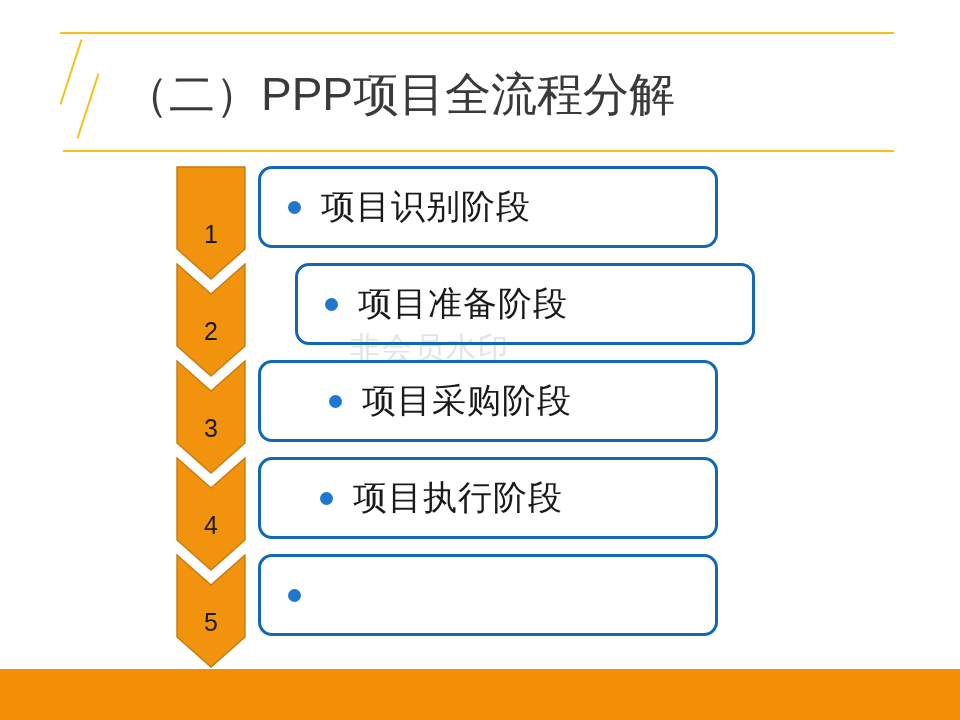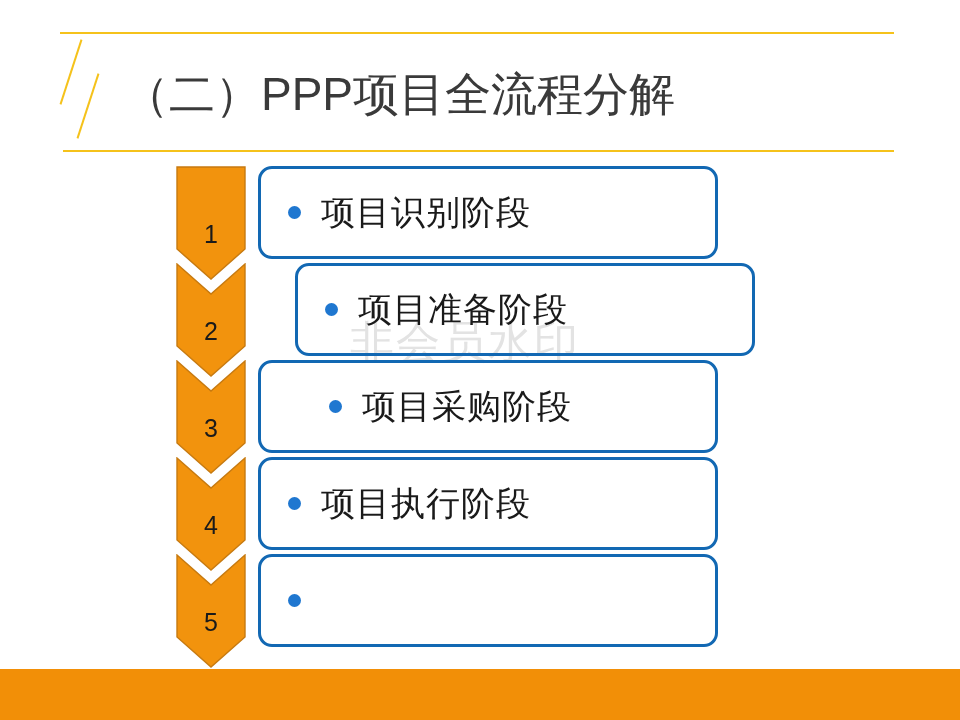--- a/index.html
+++ b/index.html
@@ -52,22 +52,22 @@
     letter-spacing: 0px;
     white-space: nowrap;
     font-weight: 400;
     margin-left: 11px;
   }
 
   
   .watermark {
     position: absolute;
     left: 350px;
-    top: 313px;
-    font-size: 44px;
+    top: 328px;
+    font-size: 30px;
     color: #E3E3E3;
     letter-spacing: 2px;
     white-space: nowrap;
     user-select: none;
     z-index: 1;
   }
 
   
   .chevron-col {
     position: absolute;
@@ -93,21 +93,21 @@
     font-size: 25px;
     color: #1A1A1A;
     line-height: 25px;
   }
 
   
   .phase-box {
     position: absolute;
     left: 258px;
     width: 460px;
-    height: 93px;
+    height: 82px;
     box-sizing: border-box;
     border: 3px solid #1268B3;
     border-radius: 14px;
     background: transparent;
     z-index: 3;
     display: flex;
     align-items: center;
   }
   .phase-bullet {
     width: 13px;
@@ -198,21 +198,21 @@
   <div class="phase-box" style="top:263px;margin-left:37px;">
     <span class="phase-bullet"></span>
     <span class="phase-label">项目准备阶段</span>
   </div>
 
   <div class="phase-box" style="top:360px;padding-left:41px;">
     <span class="phase-bullet"></span>
     <span class="phase-label">项目采购阶段</span>
   </div>
 
-  <div class="phase-box" style="top:457px;">
+  <div class="phase-box" style="top:457px;padding-left:32px;">
     <span class="phase-bullet"></span>
     <span class="phase-label">项目执行阶段</span>
   </div>
 
   <div class="phase-box" style="top:554px;">
     <span class="phase-bullet"></span>
   </div>
 
   <div class="bottom-bar"></div>
 

